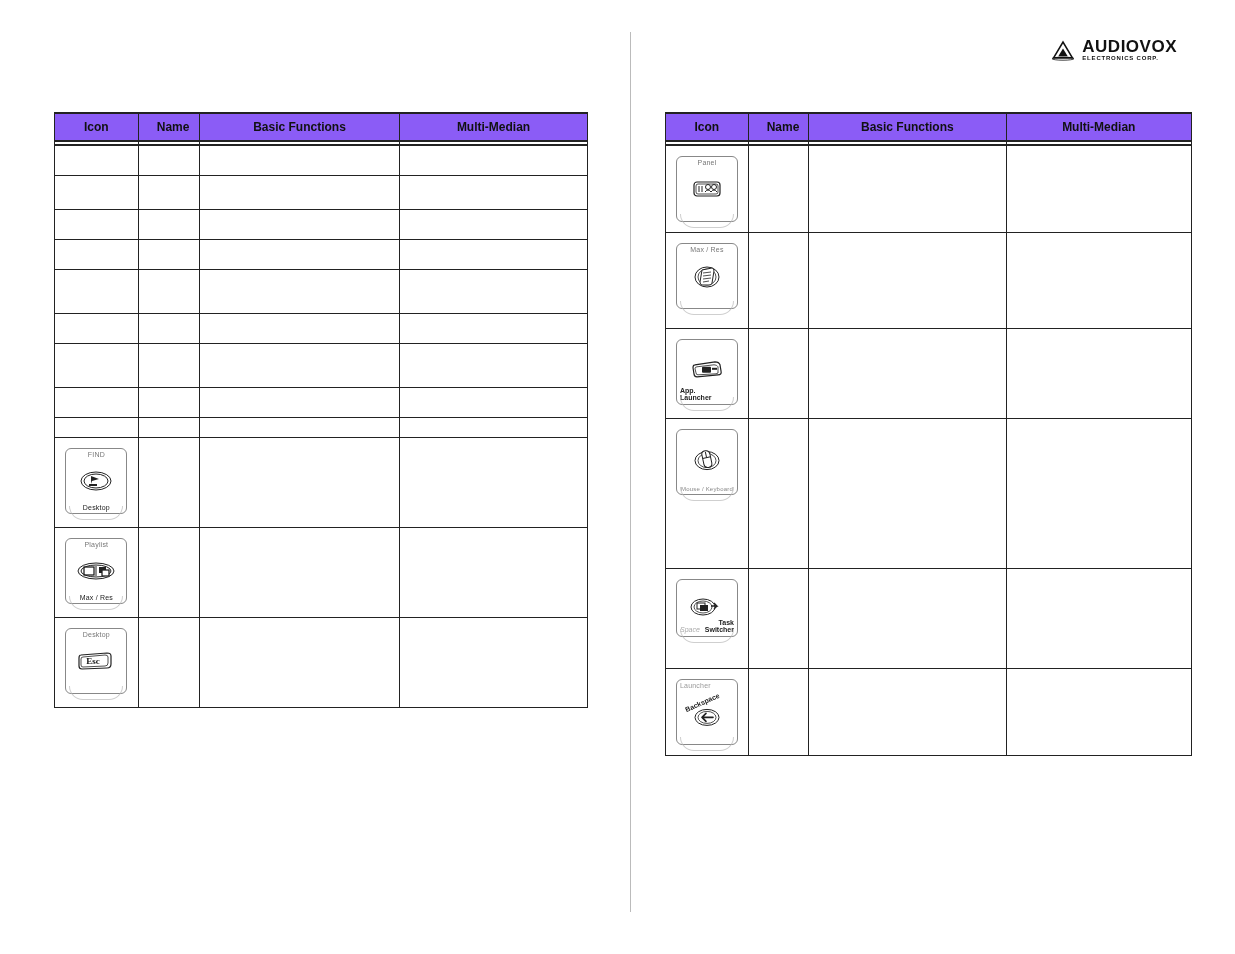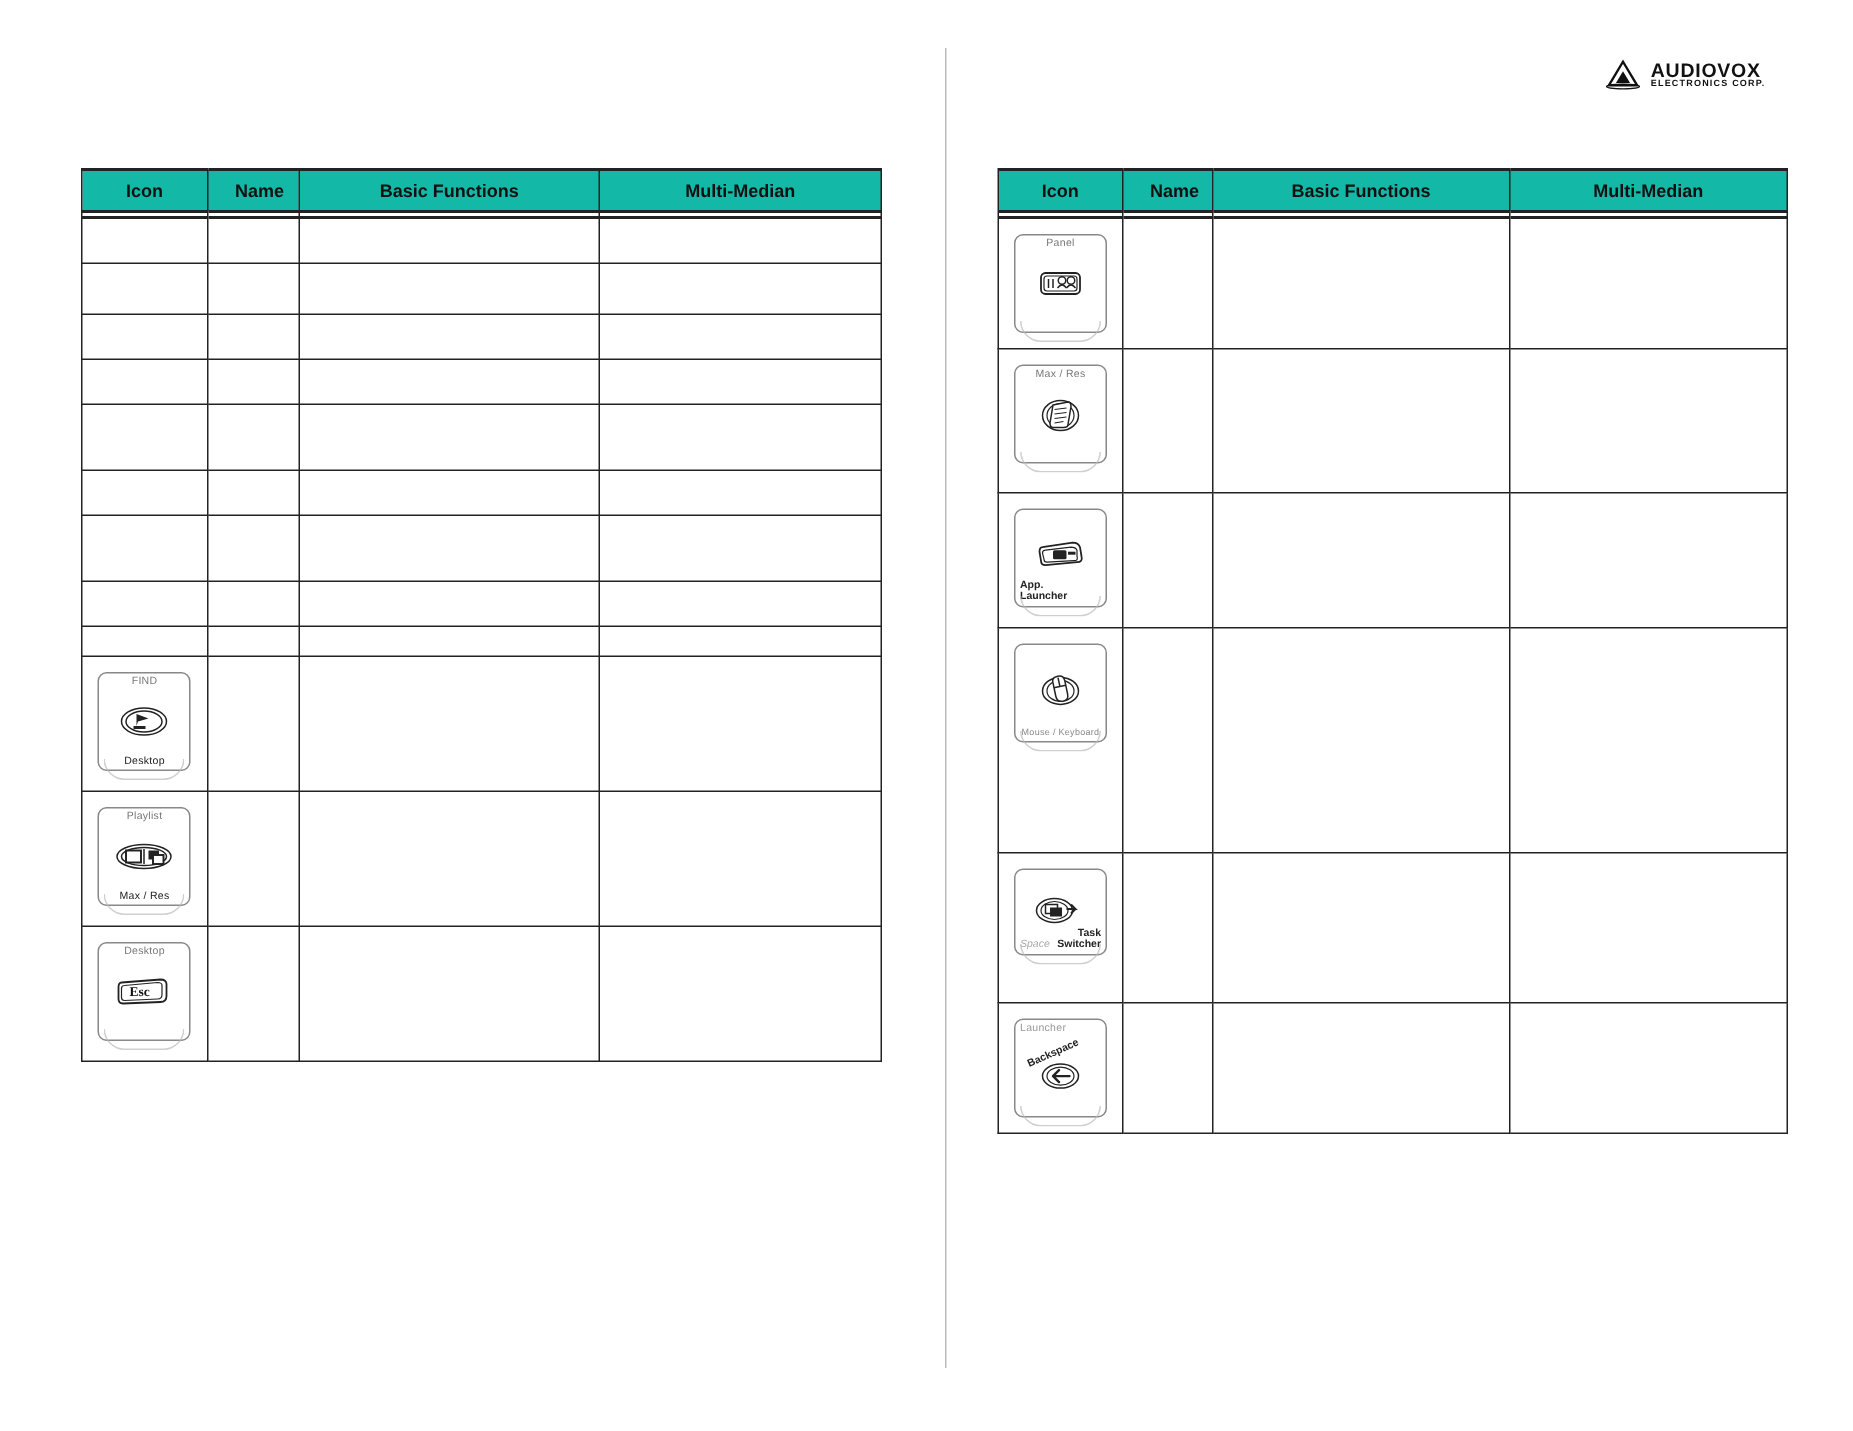--- a/index.html
+++ b/index.html
@@ -16,21 +16,21 @@
   .brand {
     position: absolute;
     top: 38px;
     right: 58px;
     display: flex;
     align-items: center;
     gap: 6px;
   }
   .brand-icon { width: 26px; height: 22px; }
   .brand-text { line-height: 1; }
-  .brand-name { font-weight: 800; font-size: 13px; letter-spacing: 0.5px; }
+  .brand-name { font-weight: 800; font-size: 17px; letter-spacing: 0.5px; }
   .brand-sub  { font-size: 6px; letter-spacing: 0.8px; font-weight: 700; }
 
   .page {
     position: absolute;
     top: 32px;
     width: 590px;
     height: 880px;
     padding: 80px 28px 20px 28px;
   }
   .page.left  { left: 26px; }
@@ -44,21 +44,21 @@
   th, td {
     border: 1px solid #222;
     font-size: 12px;
     vertical-align: top;
     padding: 0;
   }
   th {
     text-align: center;
     font-weight: 700;
     padding: 6px 18px;
-    background: #14b8a6;
+    background: #8b5cf6;
   }
   thead tr.hsep th { border-top: 2px solid #222; border-bottom: 2px solid #222; }
   thead tr.gap th  { height: 4px; padding: 0; border-left: 1px solid #222; border-right: 1px solid #222; border-top: none; border-bottom: 2px solid #222; background:#fff; }
 
   col.c-icon  { width: 82px; }
   col.c-name  { width: 60px; }
   col.c-func  { width: 196px; }
   col.c-mm    { width: 184px; }
 
   td.cell { padding: 4px 6px; }

